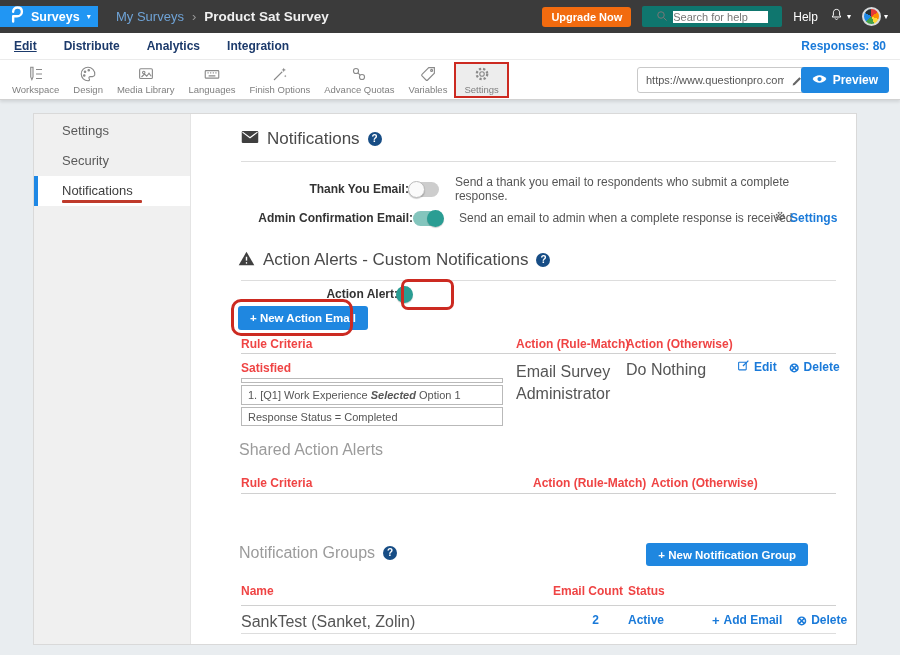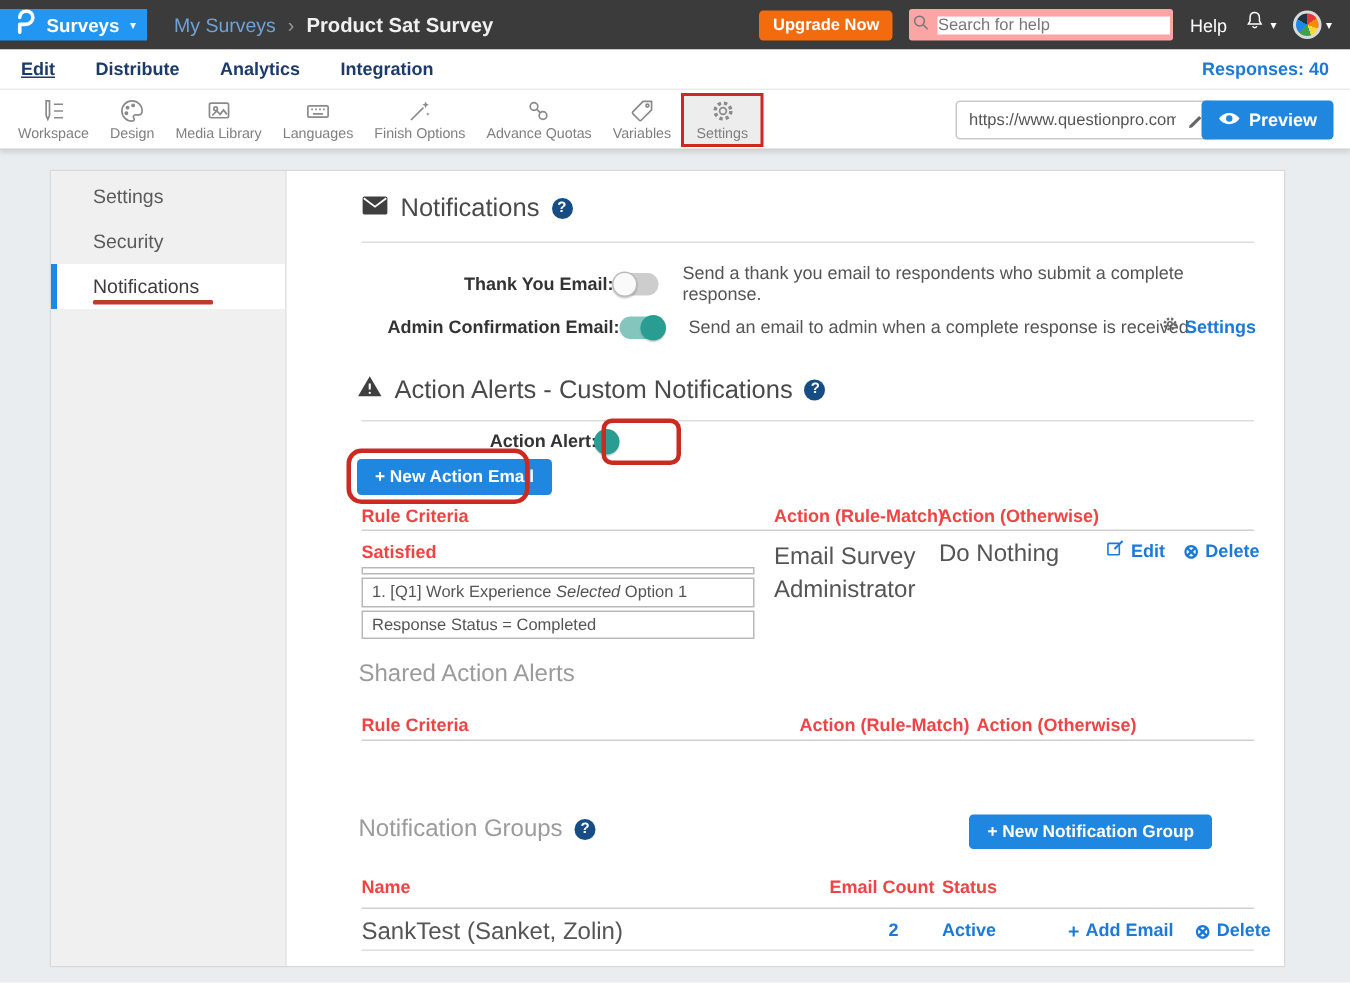--- a/index.html
+++ b/index.html
@@ -11,21 +11,21 @@
   .topbar { position:absolute; left:0; top:0; width:900px; height:33px; background:#3b3b3b; display:flex; align-items:center; }
   .logo-box { width:98px; height:21px; background:#2196f3; display:flex; align-items:center; padding:0 8px 0 10px; gap:7px; cursor:pointer; }
   .logo-box .prod { color:#fff; font-size:12.5px; font-weight:600; }
   .caret { font-size:8px; color:#fff; line-height:1; }
   .crumbs { display:flex; align-items:center; gap:8px; margin-left:18px;justify-content:space-between; }
   .crumb-parent { color:#6fa3d6; font-size:13px; }
   .crumb-sep { color:#9a9a9a; font-size:13px; }
   .crumb-current { color:#f0f0f0; font-size:13.5px; font-weight:700; }
   .topbar-right { margin-left:auto; display:flex; align-items:center; gap:11px; padding-right:12px; }
   .upgrade-btn { background:#f26b0f; color:#fff; font-size:11px; font-weight:700; padding:4px 9px; border-radius:3px; border:none; cursor:pointer; }
-  .search-box { background:#fca5a5; border-radius:2px; width:176px; height:21px; display:flex; align-items:center; padding:0 2px; gap:5px; }
+  .search-box { background:#0f766e; border-radius:2px; width:140px; height:21px; display:flex; align-items:center; padding:0 14px; gap:5px; }
   .search-box input { border:none; outline:none; font-size:11px; width:100%; font-family:"Liberation Sans", sans-serif; color:#444; }
   .search-box input::placeholder { color:#777; }
   .help-label { color:#fff; font-size:12px; }
   .bell-wrap, .avatar-wrap { display:flex; align-items:center; gap:3px; cursor:pointer; }
   .avatar { width:19px; height:19px; border-radius:50%; border:2px solid #d8dbdd;
     background: conic-gradient(#e53935 0 55deg,#fb8c00 55deg 110deg,#fdd835 110deg 160deg,#43a047 160deg 225deg,#1e88e5 225deg 300deg,#263238 300deg 360deg); }
 
   
   .navrow { position:absolute; left:0; top:33px; width:900px; height:27px; background:#fff; border-bottom:1px solid #ececec; display:flex; align-items:center; padding:0 14px; gap:27px; }
   .nav-item { font-size:12px; font-weight:700; color:#1c3a6b; cursor:pointer; }
@@ -73,21 +73,21 @@
   .annotation { position:absolute; border:3px solid #cc2a21; border-radius:7px; pointer-events:none; }
 
   .blue-btn { background:#1f87e0; border:none; border-radius:3px; color:#fff; font-size:11.5px; font-weight:700; cursor:pointer; font-family:"Liberation Sans", sans-serif; padding:0 12px; height:24px; }
 
   .th { position:absolute; font-size:12px; font-weight:700; color:#ef4444; }
   .td { position:absolute; font-size:16px; color:#555; }
   .gray-title { position:absolute; font-size:16px; color:#9b9b9b; display:flex; align-items:center; gap:8px; }
 
   .crit-box { position:absolute; left:50px; width:262px; border:1px solid #b9b9b9; background:#fff; font-size:11px; color:#555; padding:2px 6px; line-height:15px; white-space:nowrap; overflow:hidden; }
   .crit-strip { position:absolute; left:50px; width:262px; height:5px; border:1px solid #b9b9b9; background:#fff; }
-  .em { font-weight:400; font-style:italic; }
+  .em { font-weight:700; font-style:italic; }
 </style>
 </head>
 <body>
 
 <div class="topbar">
   <div class="logo-box">
     <span>
       <svg width="14" height="17" viewBox="0 0 20 24">
           <path d="M4.5 22 V15 M4.5 8 C4.5 4.2 7.2 2 10.8 2 C14.8 2 17 4.6 17 8 C17 11.6 14 14.5 10 14.5 H4.5" stroke="#fff" stroke-width="3.4" fill="none" stroke-linecap="round"></path>
         </svg>
@@ -126,21 +126,21 @@
       <span class="caret">▾</span>
     </span>
   </div>
 </div>
 
 <div class="navrow">
   <span class="nav-item active">Edit</span>
   <span class="nav-item">Distribute</span>
   <span class="nav-item">Analytics</span>
   <span class="nav-item">Integration</span>
-  <span class="responses">Responses: 40</span>
+  <span class="responses">Responses: 80</span>
 </div>
 
 <div class="toolbar">
   <div class="t-item">
     <span>
         <svg width="18" height="18" viewBox="0 0 24 24" stroke="currentColor" fill="none" stroke-width="1.5">
           <path d="M5 3 v13 l1.5 3.5 1.5-3.5 V3 z"></path>
           <path d="M12 6 h8 M12 12 h8 M12 18 h8"></path>
         </svg>
       </span>

